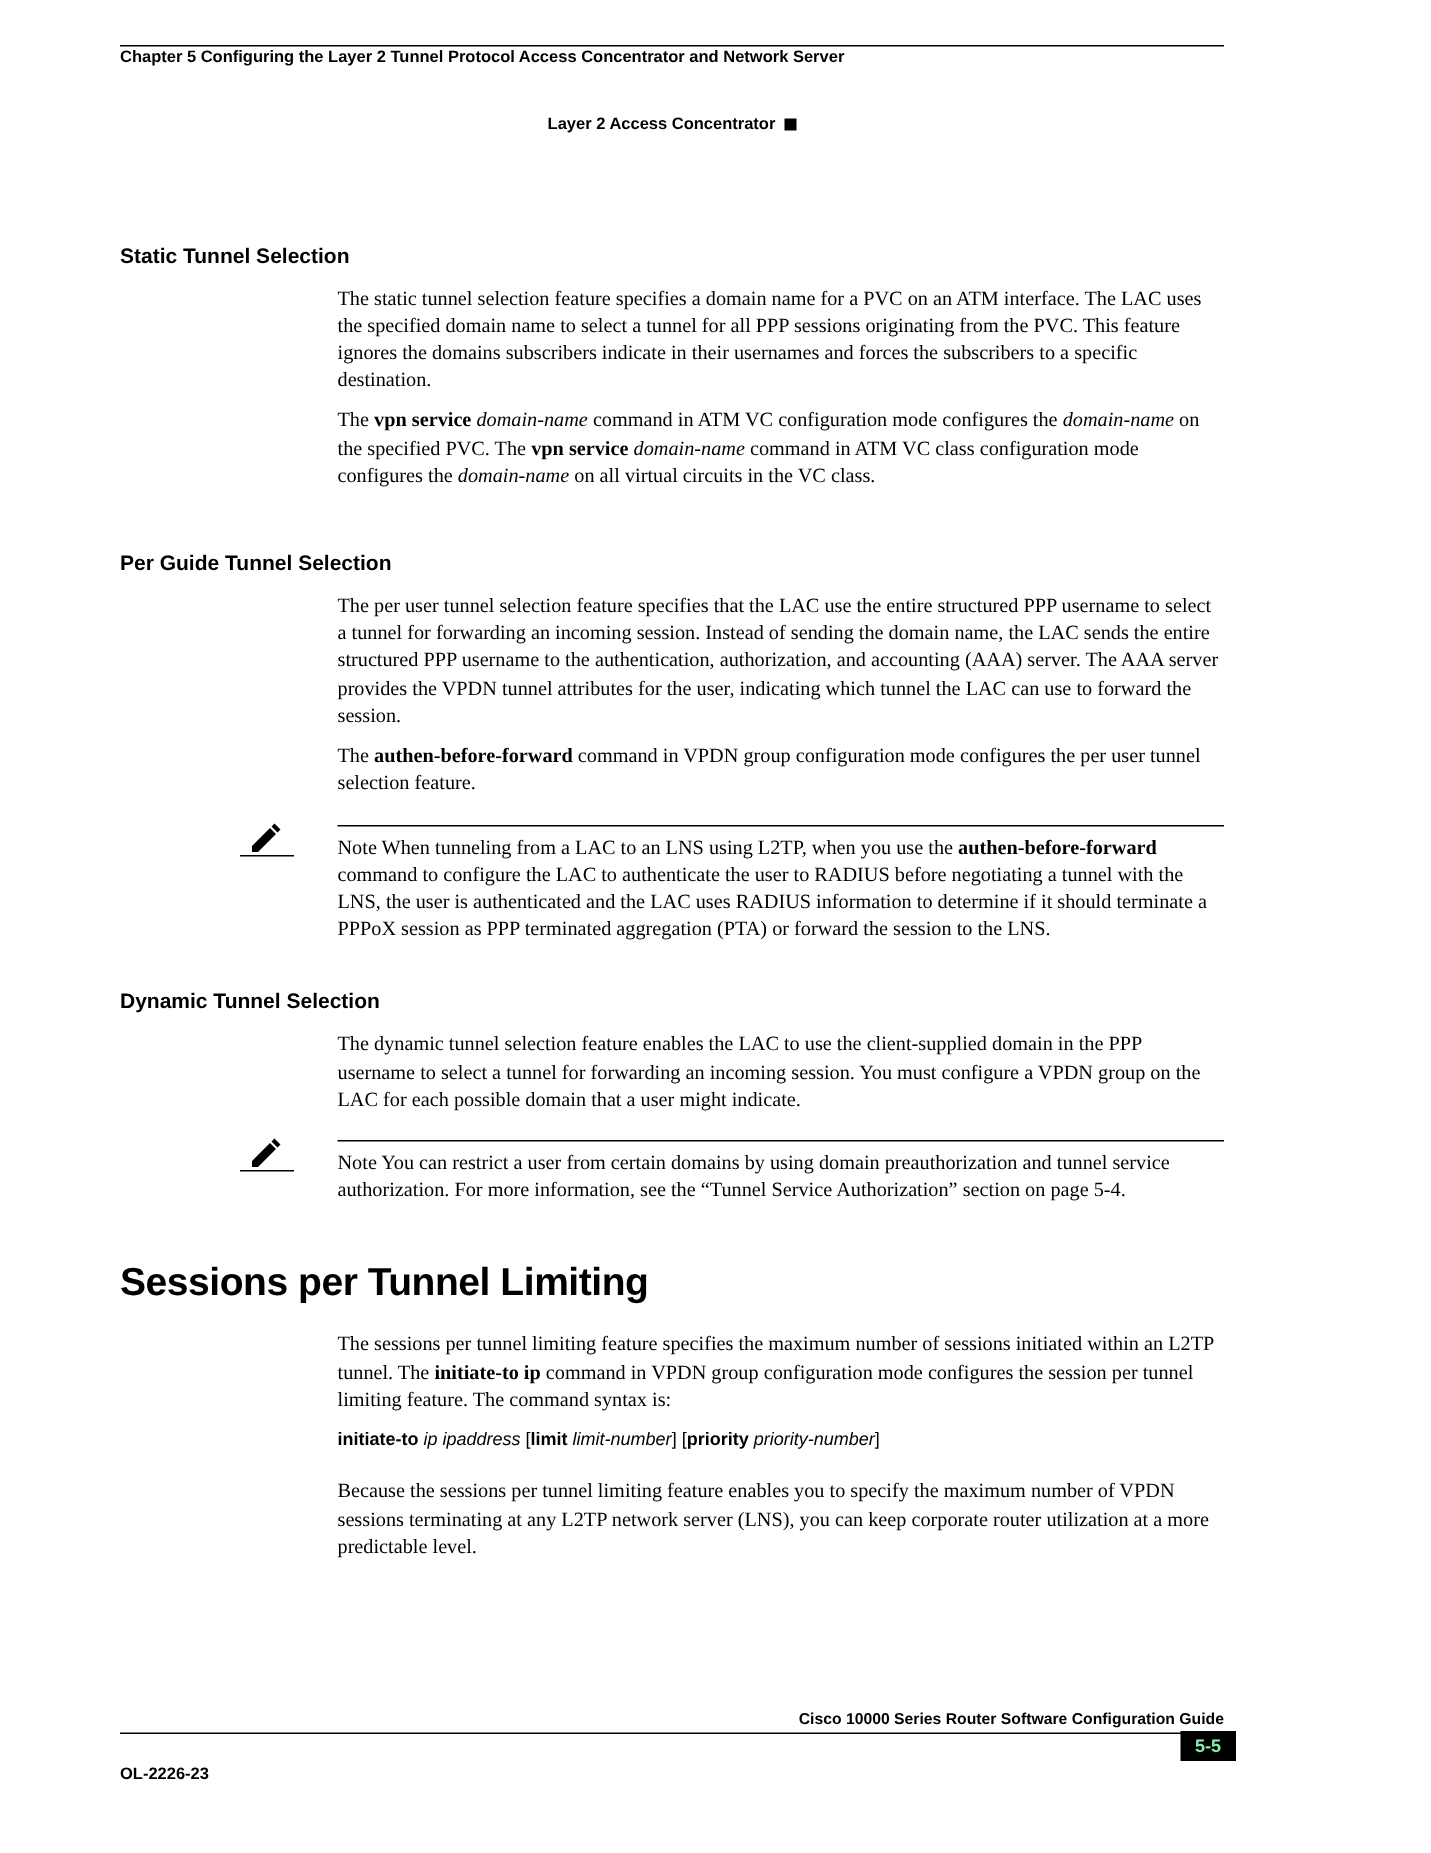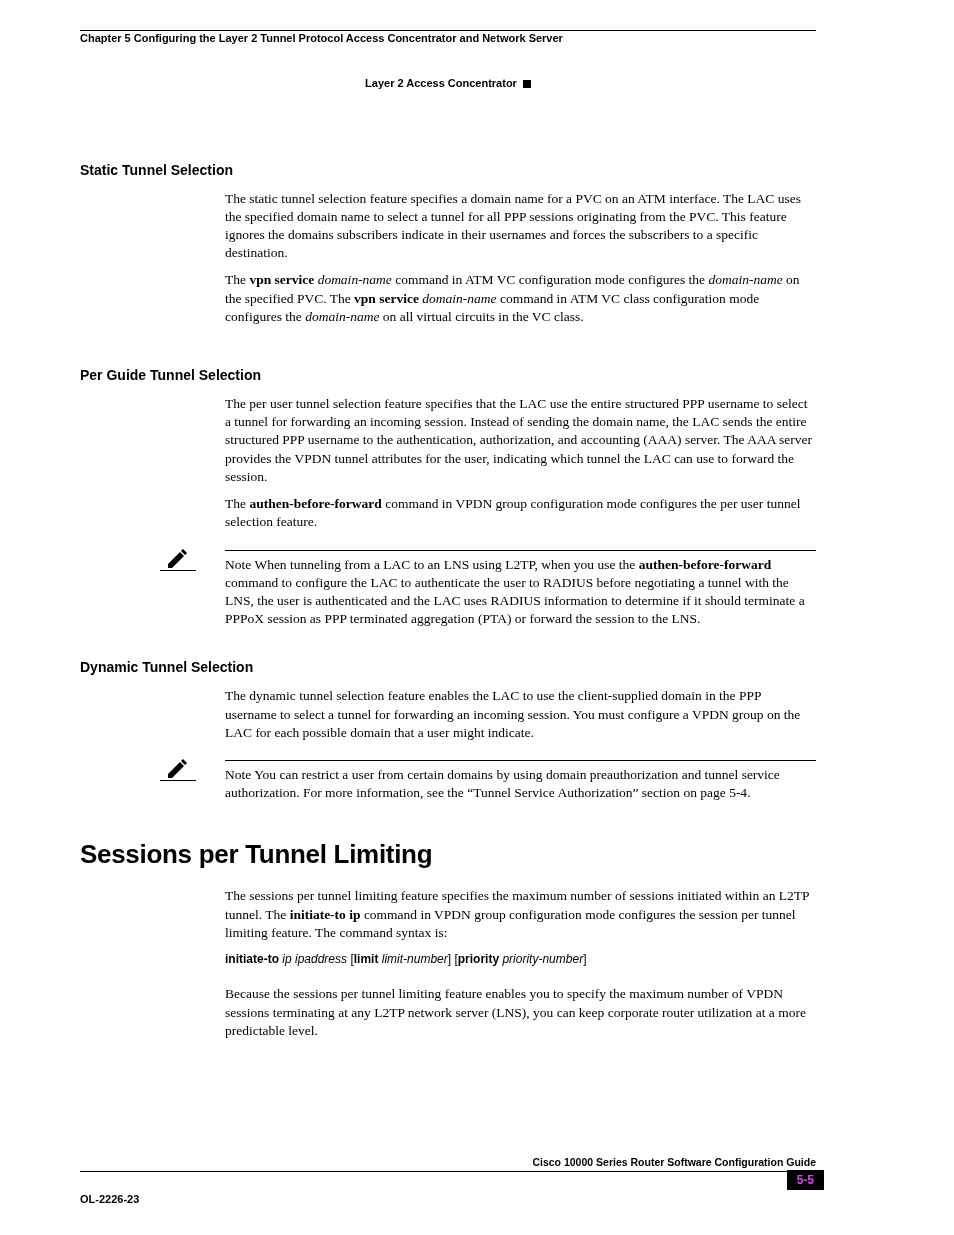--- a/index.html
+++ b/index.html
@@ -75,39 +75,39 @@
   .note-icon svg { display:block; margin:0 auto; }
   .note-icon-ul {
     border-bottom:1.5px solid #000; width:36px; margin-top:2px;
   }
   .note-rule { border-top:1px solid #000; margin-bottom:5px; }
   .note-body { }
   .mono { font-family: Liberation Sans, sans-serif; font-size: 12px; }
   .code-line { margin: 6px 0 18px 0; }
   .footer {
     position:absolute;
-    bottom:28px;
+    bottom:44px;
     left:80px; right:70px;
   }
   .footer-right {
     text-align:right;
     font-family: Arial, Helvetica, sans-serif;
     font-size: 10.5px;
     font-weight:bold;
   }
   .footer-rule { border-top:1px solid #000; margin-top:2px; position:relative;}
   .footer-bottom {
     display:flex; justify-content:space-between; align-items:center;
     font-family: Arial, Helvetica, sans-serif;
     font-size: 11px;
     font-weight:bold;
     margin-top:20px;
   }
   .page-badge {
-    background:#000; color:#d946ef; padding:2px 10px;
+    background:#000; color:#86efac; padding:2px 10px;
     font-family: Arial, Helvetica, sans-serif;
     font-size:12px; font-weight:bold;
     position:absolute; right:-8px; top:-2px;
   }
 </style>
 </head>
 <body>
 
 <div class="page">
 

